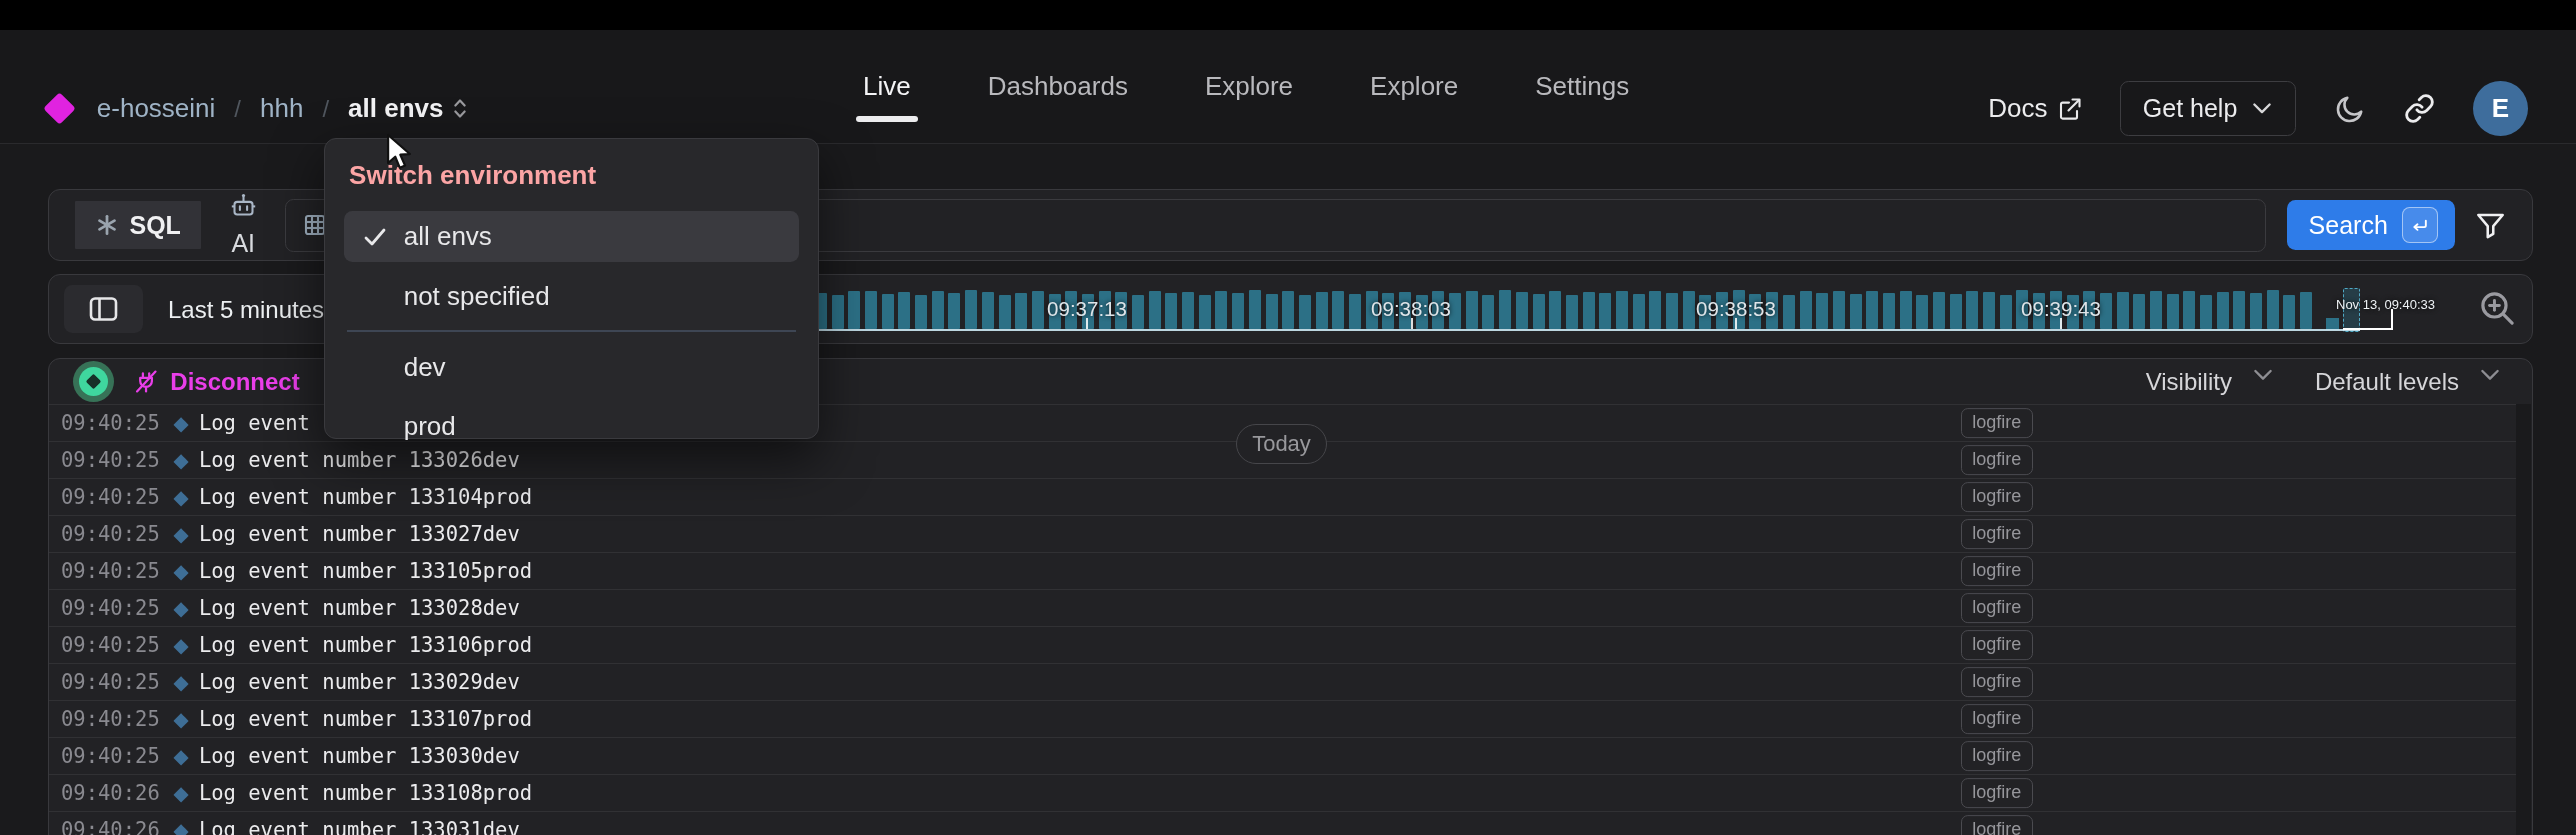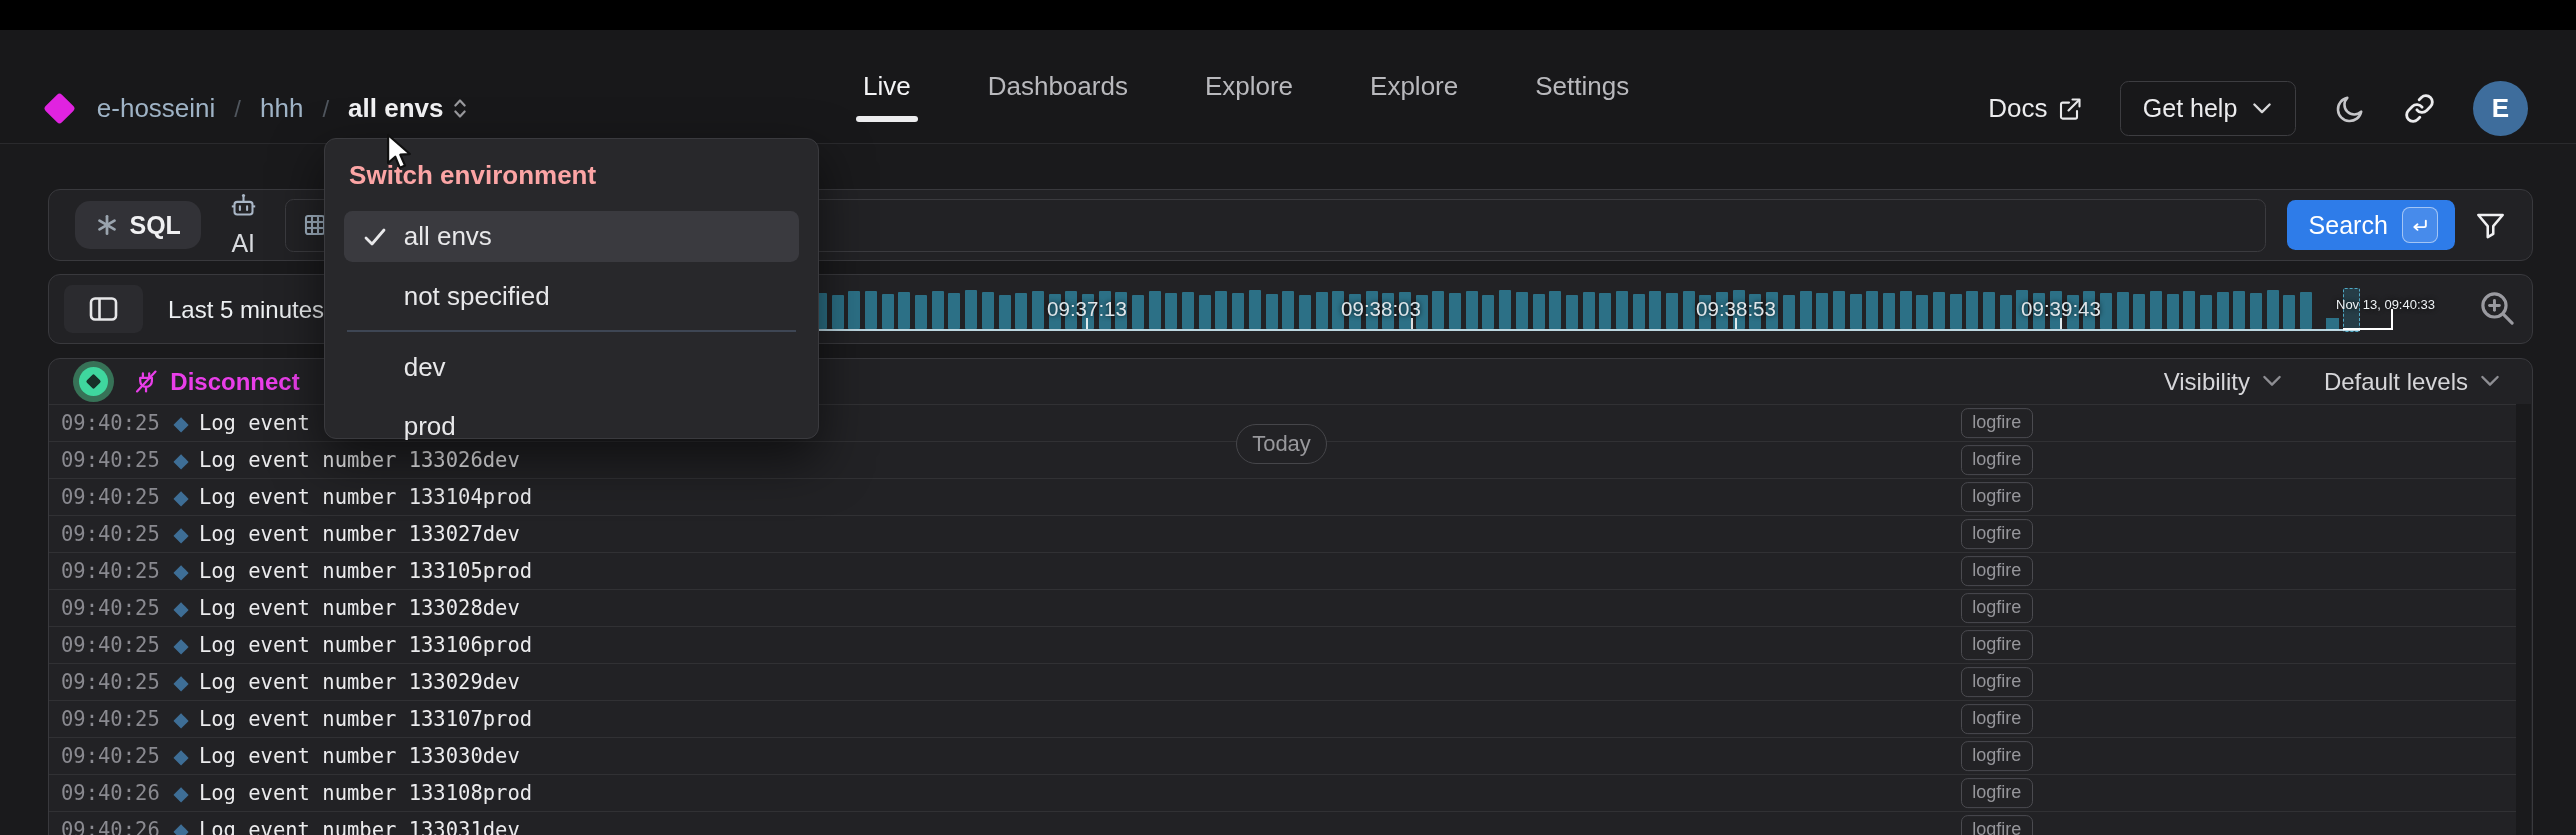--- a/index.html
+++ b/index.html
@@ -28,21 +28,21 @@
   #get-help{display:flex;align-items:center;gap:13.7px;color:#ececee;font-size:25px;
             border:1.7px solid #3d3d41;border-radius:8.5px;padding:12px 22px;}
   #avatar{width:55px;height:55px;border-radius:50%;background:#3e6d9c;color:#fff;font-size:26px;font-weight:600;
           display:flex;align-items:center;justify-content:center;}
 
   
   .panel{background:#222225;border:1.7px solid #39393d;border-radius:12px;box-sizing:border-box;}
 
   
   #search-panel{left:48px;top:189px;width:2485px;height:72px;display:flex;align-items:center;padding:0 26px;gap:20.5px;}
-  #sql-btn{display:flex;align-items:center;gap:12px;background:#323237;border-radius:15px;height:48px;padding:0 20.5px;
+  #sql-btn{display:flex;align-items:center;gap:12px;background:#323237;border-radius:1px;height:48px;padding:0 20.5px;
            color:#f0f0f2;font-size:25px;font-weight:600;}
   #ai-btn{display:flex;align-items:center;gap:10.3px;color:#d8dade;font-size:25px;padding:0 6.8px;flex-direction:column;}
   #query-field{flex:1;height:53px;border:1.7px solid #3b3b3f;border-radius:8.5px;display:flex;align-items:center;
                padding:0 17px;gap:12px;box-sizing:border-box;}
   #fields-chip{display:flex;align-items:center;gap:10.3px;color:#cfd6dd;font-size:25px;}
   #query-input{flex:1;background:transparent;border:none;outline:none;color:#ececee;font-size:24px;
                font-family:"Liberation Sans",sans-serif;}
   #search-btn{display:flex;align-items:center;gap:13.7px;background:#2e7ce9;border-radius:8.5px;height:50px;
               padding:0 17px 0 22px;color:#fff;font-size:25px;}
   #enter-chip{width:34px;height:34px;border-radius:7.7px;border:1.7px solid rgba(255,255,255,.5);
@@ -68,21 +68,21 @@
   #zoom-btn{position:absolute;right:15.4px;top:13.7px;}
 
   
   #log-panel{left:48px;top:358px;width:2485px;height:513px;border-radius:12px 12px 0 0;overflow:hidden;}
   #log-header{height:45px;display:flex;align-items:center;padding:0 31px 0 24px;gap:19px;}
   #live-indicator{width:41px;height:41px;border-radius:50%;background:#377257;display:flex;align-items:center;justify-content:center;}
   #live-inner{width:29px;height:29px;border-radius:50%;background:#3fd79e;display:flex;align-items:center;justify-content:center;}
   #live-core{width:11px;height:11px;background:#17session312828;background:#173128;transform:rotate(45deg);border-radius:1.7px;}
   #disconnect-btn{display:flex;align-items:center;gap:10.3px;color:#e93ee9;font-size:24px;font-weight:600;}
   #log-header-right{margin-left:auto;display:flex;align-items:center;gap:41px;}
-  .hdr-dd{display:flex;align-items:center;gap:11px;color:#d6d6d9;font-size:24px;}
+  .hdr-dd{display:flex;align-items:flex-start;gap:20px;color:#d6d6d9;font-size:24px;}
   #rows{position:absolute;left:0;top:45px;width:2467px;}
   .log-row{position:relative;height:36px;border-top:1.7px solid #313134;display:flex;align-items:center;
            padding-left:12px;font-family:"DejaVu Sans Mono",monospace;font-size:20.5px;white-space:pre;}
   .log-time{color:#8a8a90;}
   .log-diamond{color:#3e6e96;font-family:"DejaVu Sans",sans-serif;font-size:19.7px;margin:0 10.3px 0 13.7px;}
   .log-msg{color:#ebebed;}
   .log-badge{position:absolute;left:1912px;top:50%;transform:translateY(-50%);border:1.7px solid #4b4b50;
              border-radius:6.8px;color:#96969b;font-family:"Liberation Sans",sans-serif;font-size:18px;
              padding:3.4px 10.3px;}
   #scroll-strip{position:absolute;left:2467px;top:45px;width:15.4px;height:468px;background:#1a1a1c;}
@@ -342,21 +342,21 @@
         <div class="bar" style="height: 39px; background: rgb(44, 112, 134);"></div>
         <div class="bar" style="height: 34px; background: rgb(44, 112, 134);"></div>
         <div class="bar" style="height: 37px; background: rgb(44, 112, 134);"></div>
       </div>
     <div id="bar-partial" style="height: 12px;"></div>
     <div id="bar-dashed"></div>
     <div id="axis-baseline"></div>
     <div id="ticks">
         <div class="tick-label" style="left: 1038px;">09:37:13</div>
         <div class="tick-mark" style="left: 1037px;"></div>
-        <div class="tick-label" style="left: 1332px;">09:38:03</div>
+        <div class="tick-label" style="left: 1362px;">09:38:03</div>
         <div class="tick-mark" style="left: 1362px;"></div>
         <div class="tick-label" style="left: 1687px;">09:38:53</div>
         <div class="tick-mark" style="left: 1686px;"></div>
         <div class="tick-label" style="left: 2012px;">09:39:43</div>
         <div class="tick-mark" style="left: 2011px;"></div>
       </div>
     <div id="end-label">Nov 13, 09:40:33</div>
     <div id="end-marker-h"></div>
     <div id="end-marker-v"></div>
     <svg id="zoom-btn" width="39" height="39" viewBox="0 0 32 32">

